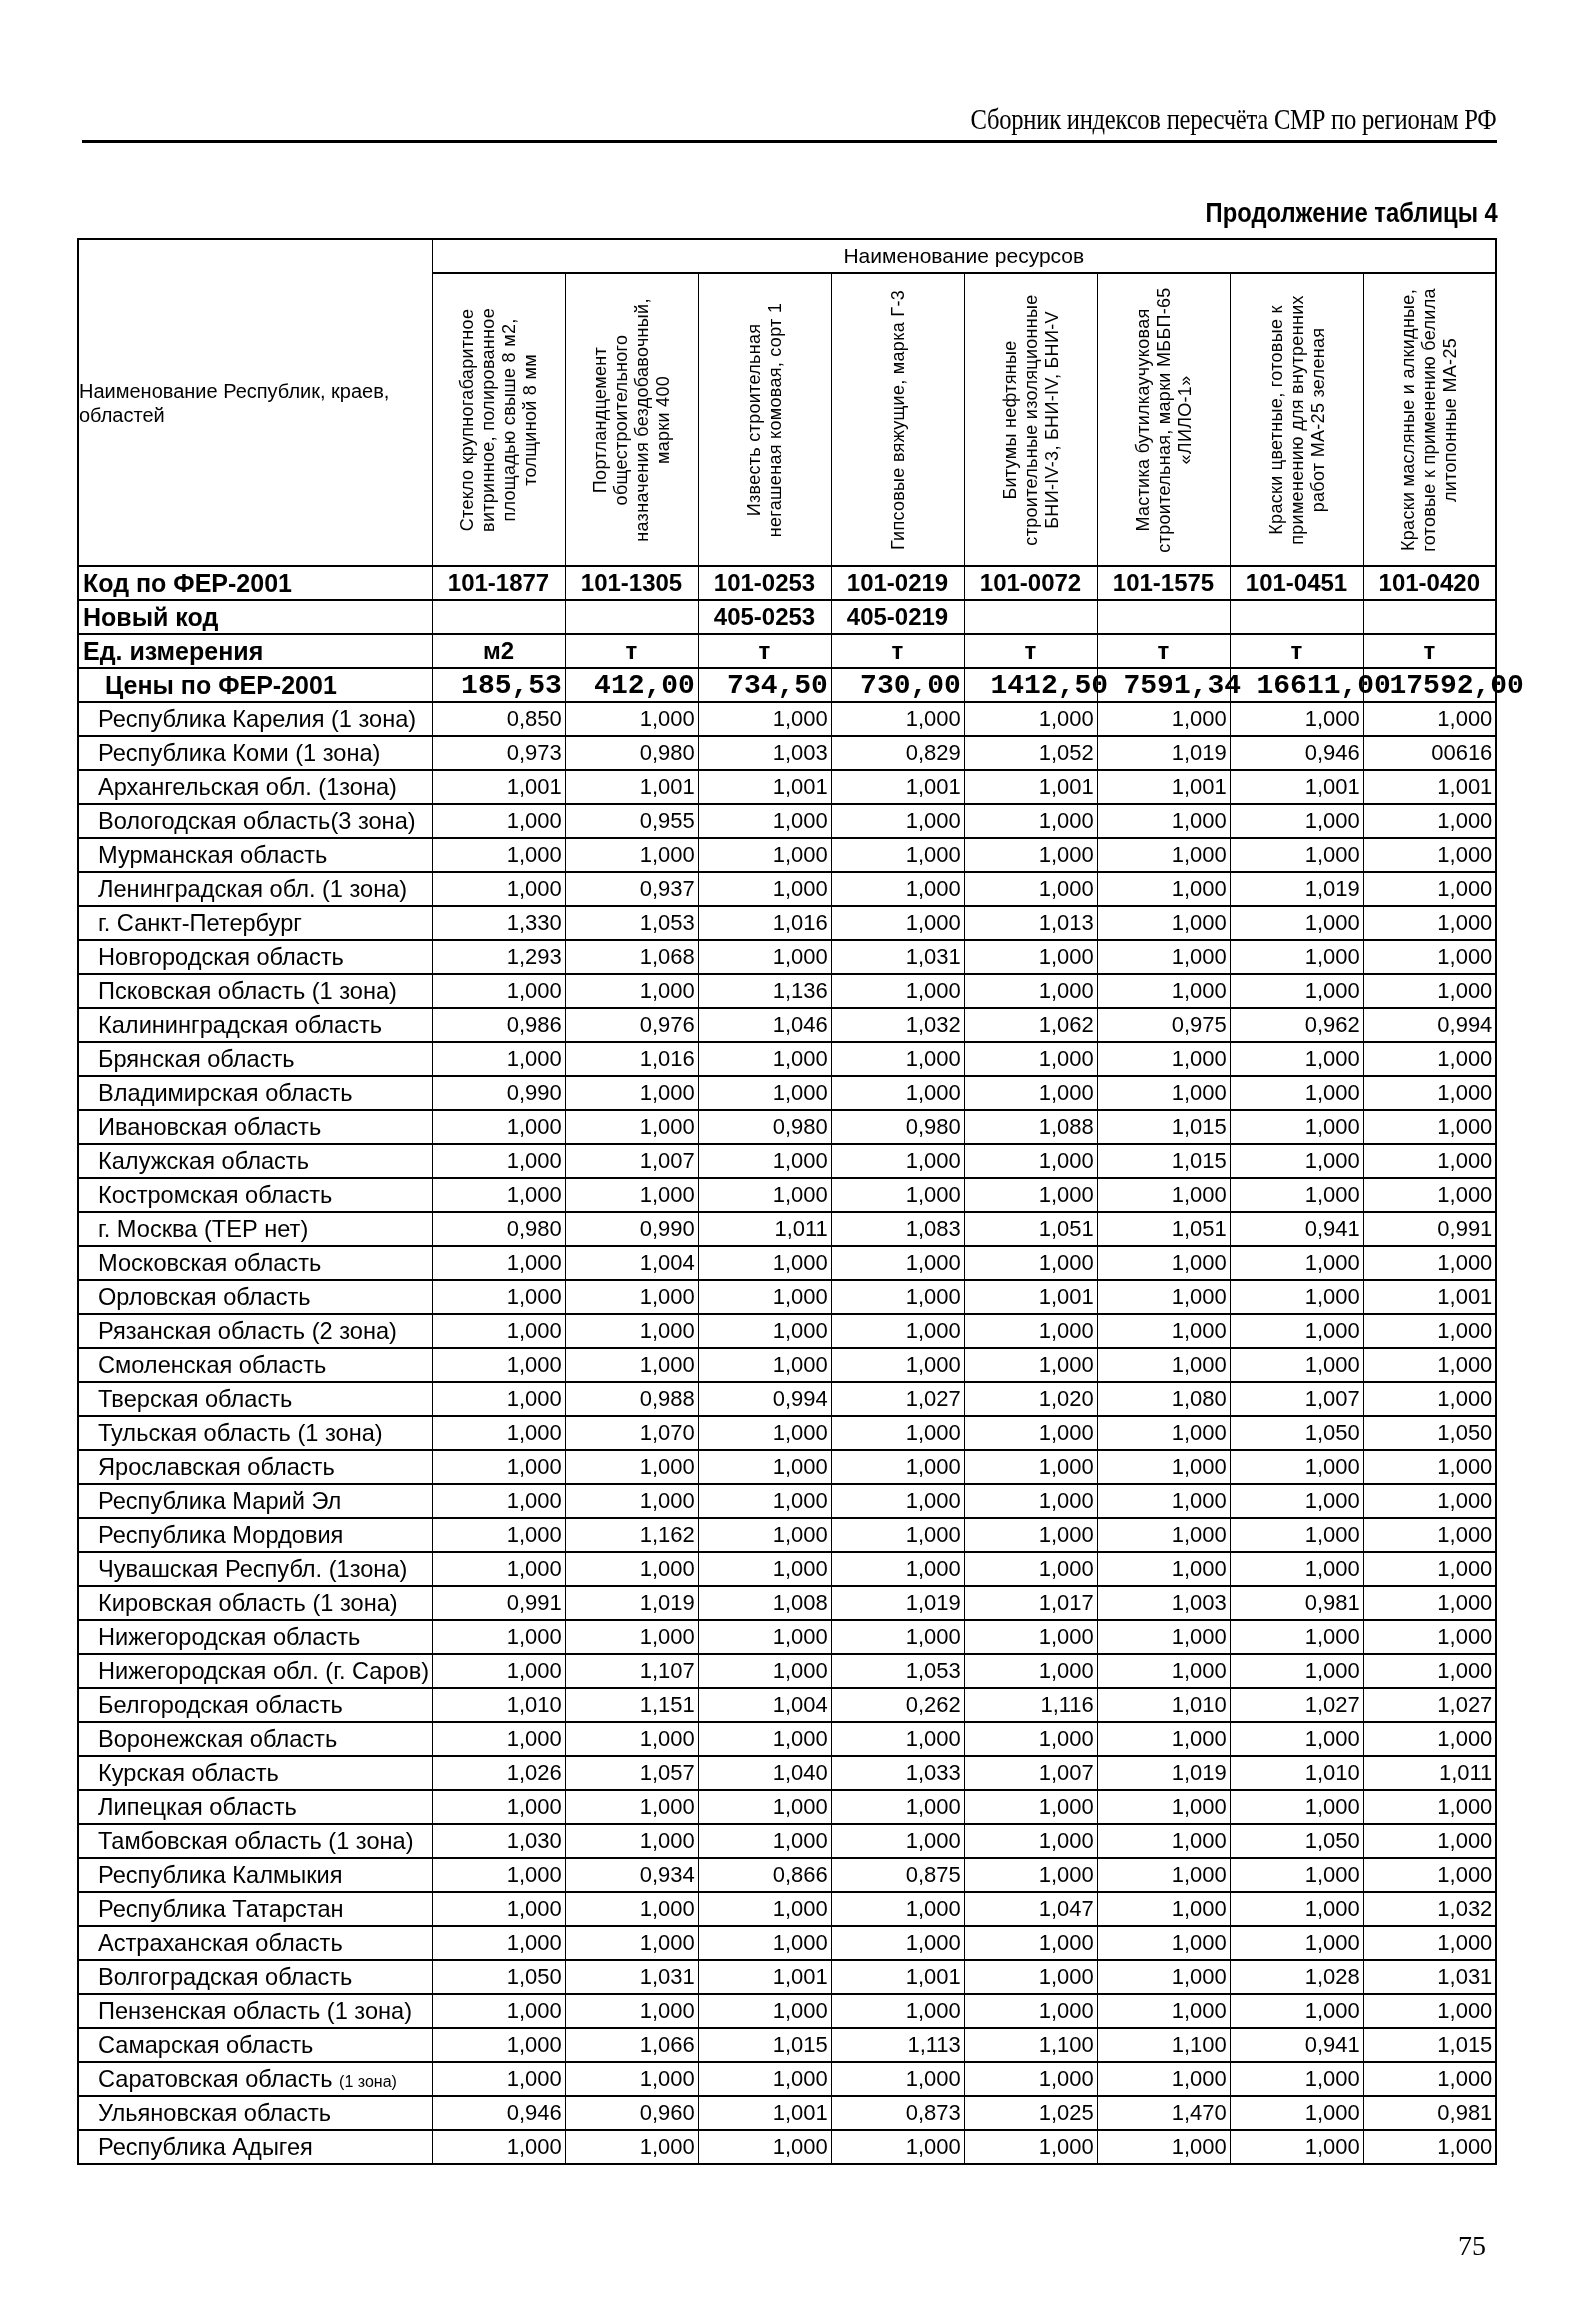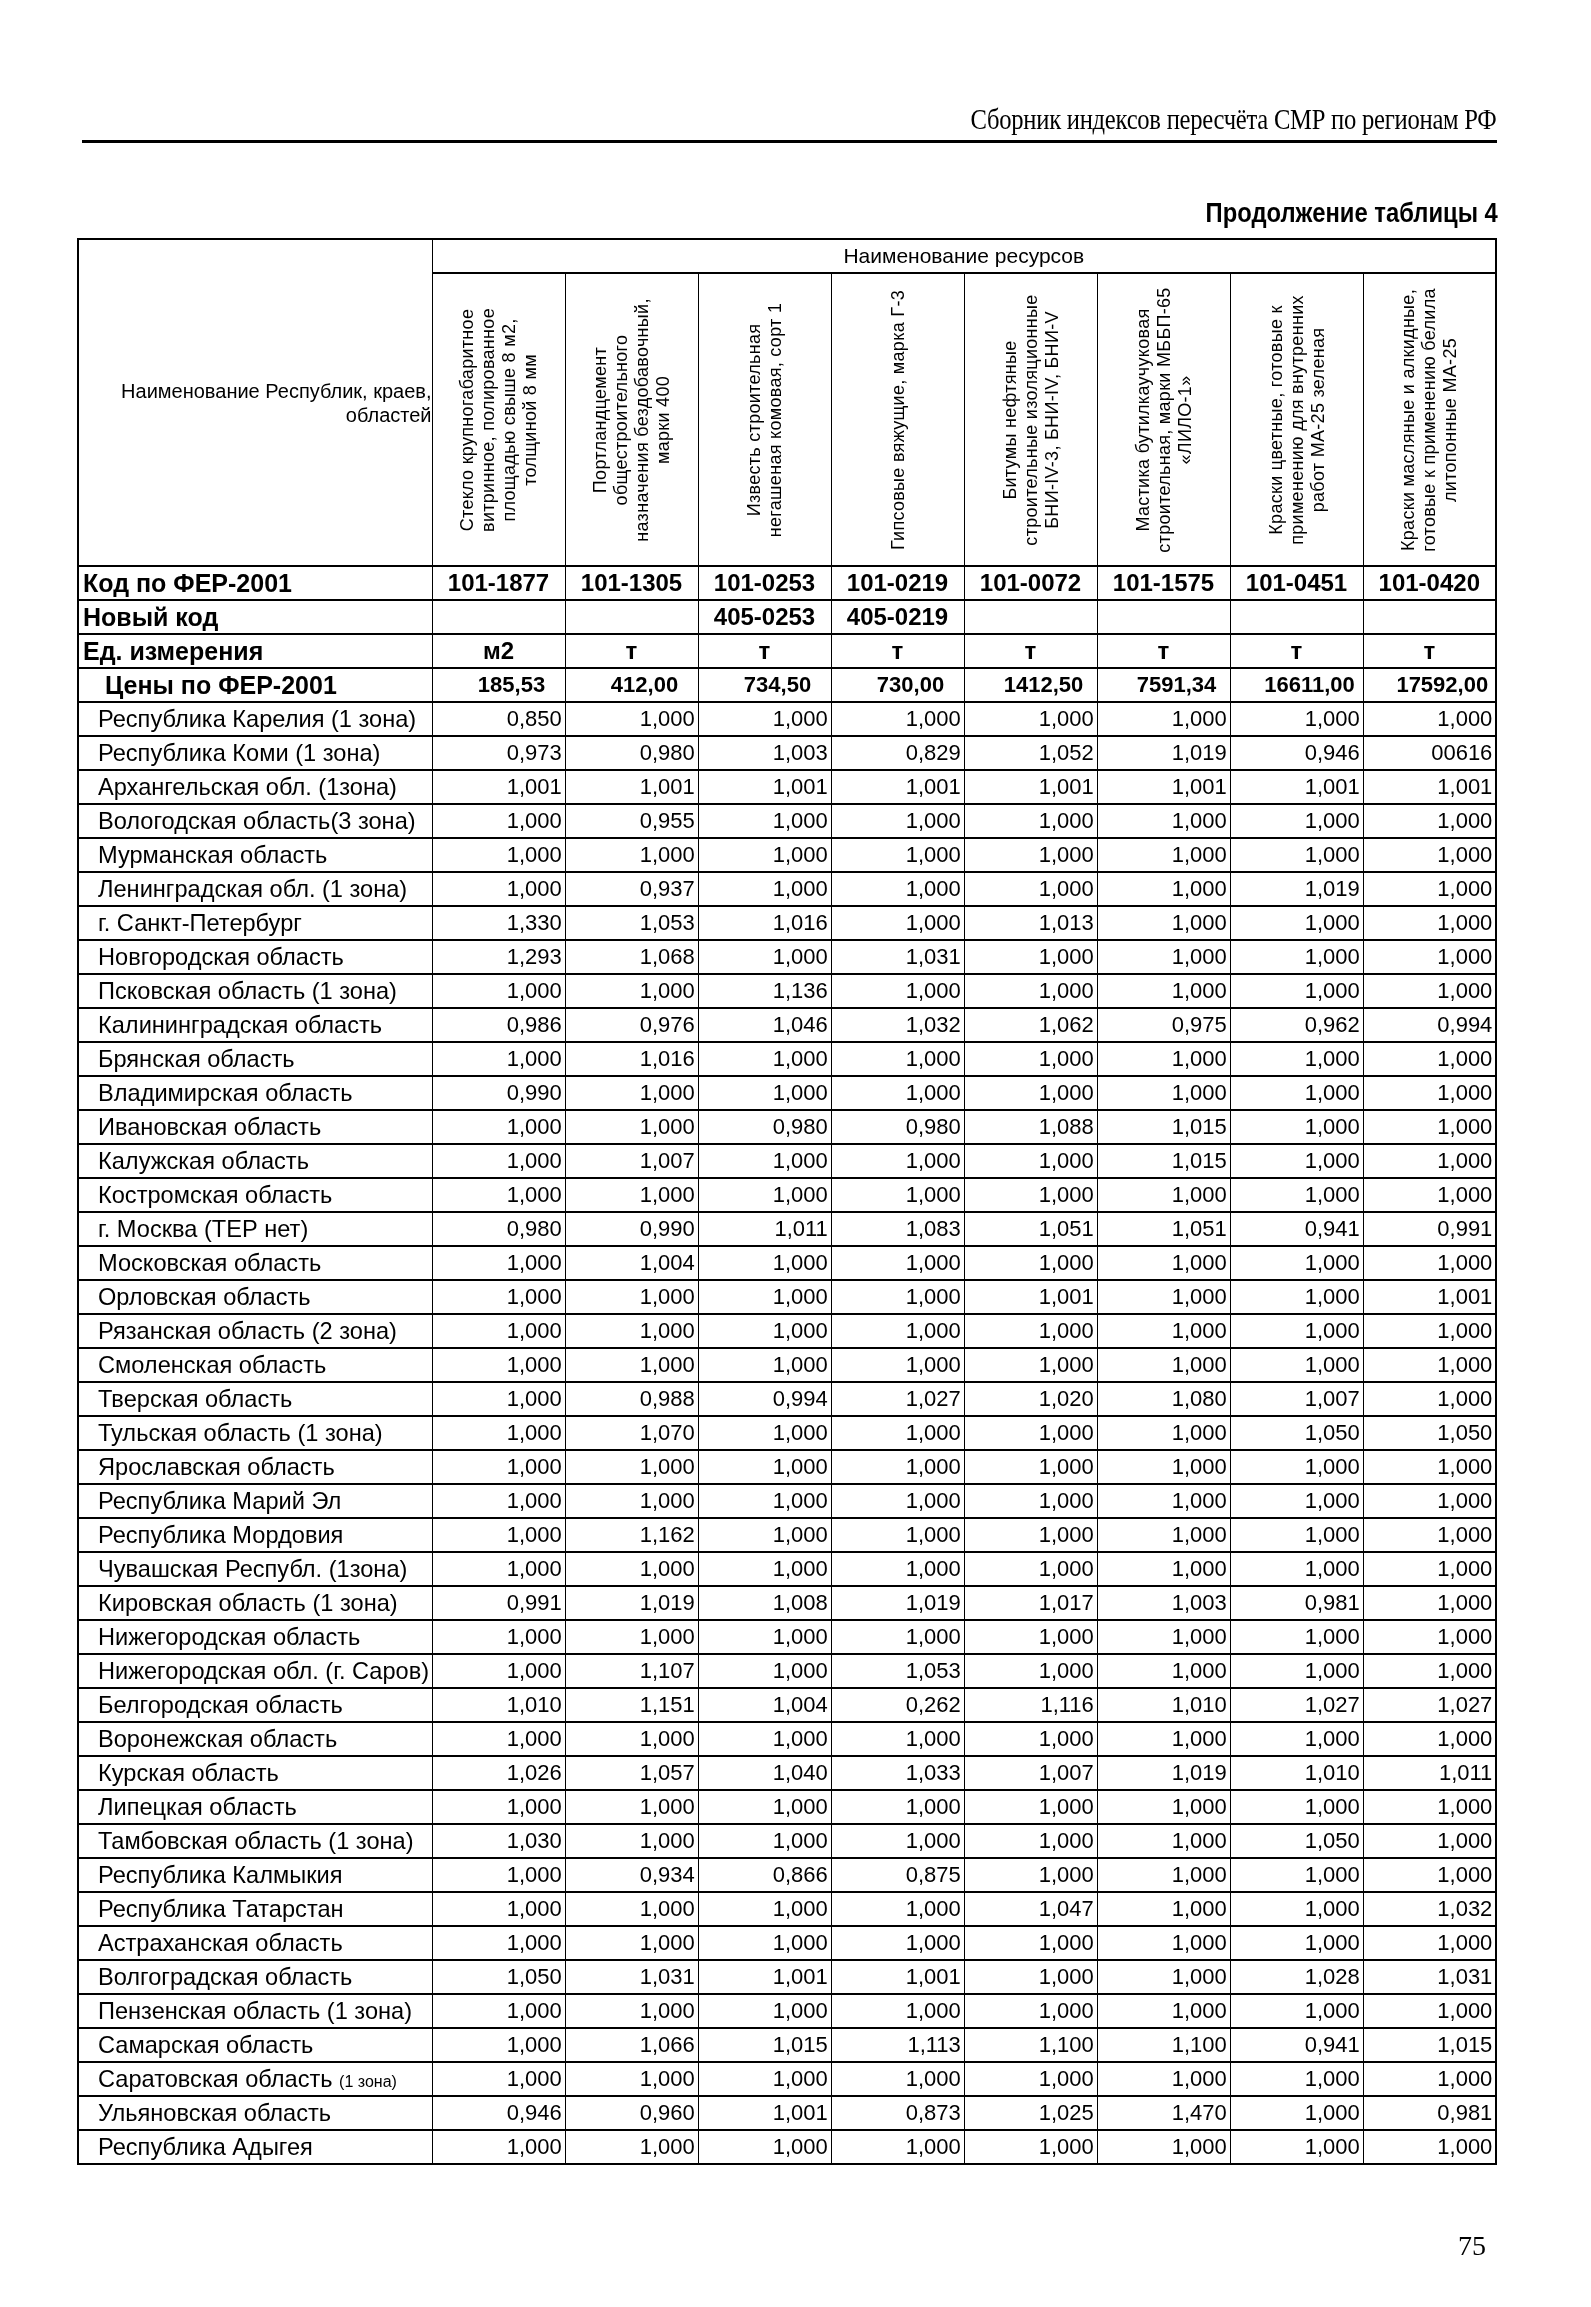--- a/index.html
+++ b/index.html
@@ -5,26 +5,26 @@
   html,body{margin:0;padding:0;background:#fff;}
   body{width:1592px;height:2307px;position:relative;overflow:hidden;color:#000;font-family:"Liberation Sans",sans-serif;}
   .running-head{position:absolute;right:96px;top:102px;font-family:"Liberation Serif",serif;font-size:30px;letter-spacing:-0.3px;transform:scaleX(0.82);transform-origin:right center;}
   .head-rule{position:absolute;left:82px;top:140px;width:1415px;height:2.7px;background:#000;}
   .cont-title{position:absolute;right:94px;top:197px;font-size:28px;font-weight:bold;transform:scaleX(0.85);transform-origin:right center;}
   table.main{position:absolute;left:77px;top:238px;width:1417px;border-collapse:collapse;table-layout:fixed;border:2.7px double #000;}
   table.main td{border:1px solid #000;padding:0;}
   col.c0{width:354px;}
   col.cv{width:133px;}
   .res-title{height:32px;text-align:center;font-size:21px;border-bottom:2px solid #000 !important;}
-  .region-head{text-align:right;font-size:20px;line-height:24px;vertical-align:middle;}
+  .region-head{text-align:left;font-size:20px;line-height:24px;vertical-align:middle;}
   .rot{height:291px;position:relative;}
   .rot .txt{position:absolute;left:50%;top:50%;width:269px;transform:translate(-50%,-50%) rotate(-90deg);text-align:center;font-size:18px;line-height:21px;letter-spacing:0.3px;}
   tr.meta td{height:32px;font-size:24px;font-weight:bold;text-align:center;border-bottom:2px solid #000;}
   tr.meta td.lbl{text-align:left;padding-left:4px;font-size:25px;transform-origin:left;}
-  tr.meta td.price{font-family:Liberation Sans, sans-serif;font-size:22px;margin-left:48px;}
+  tr.meta td.price{font-family:Liberation Mono, monospace;font-size:28px;margin-left:48px;}
   tr.meta.first td{border-top:2.7px solid #000;margin-left:24px;}
   tr.meta.last td{border-bottom:2.7px double #000;padding-left:26px;}
   tr.row td{height:32px;font-size:22px;text-align:right;padding-right:2.7px;border-bottom:2px solid #000;}
   tr.row td.lbl{text-align:left;padding-left:19px;font-size:23.6px;white-space:nowrap;overflow:hidden;}
   .small{font-size:16px;}
   .page-num{position:absolute;left:1458px;top:2230px;font-family:"Liberation Serif",serif;font-size:28px;}
 </style>
 </head>
 <body>
 

